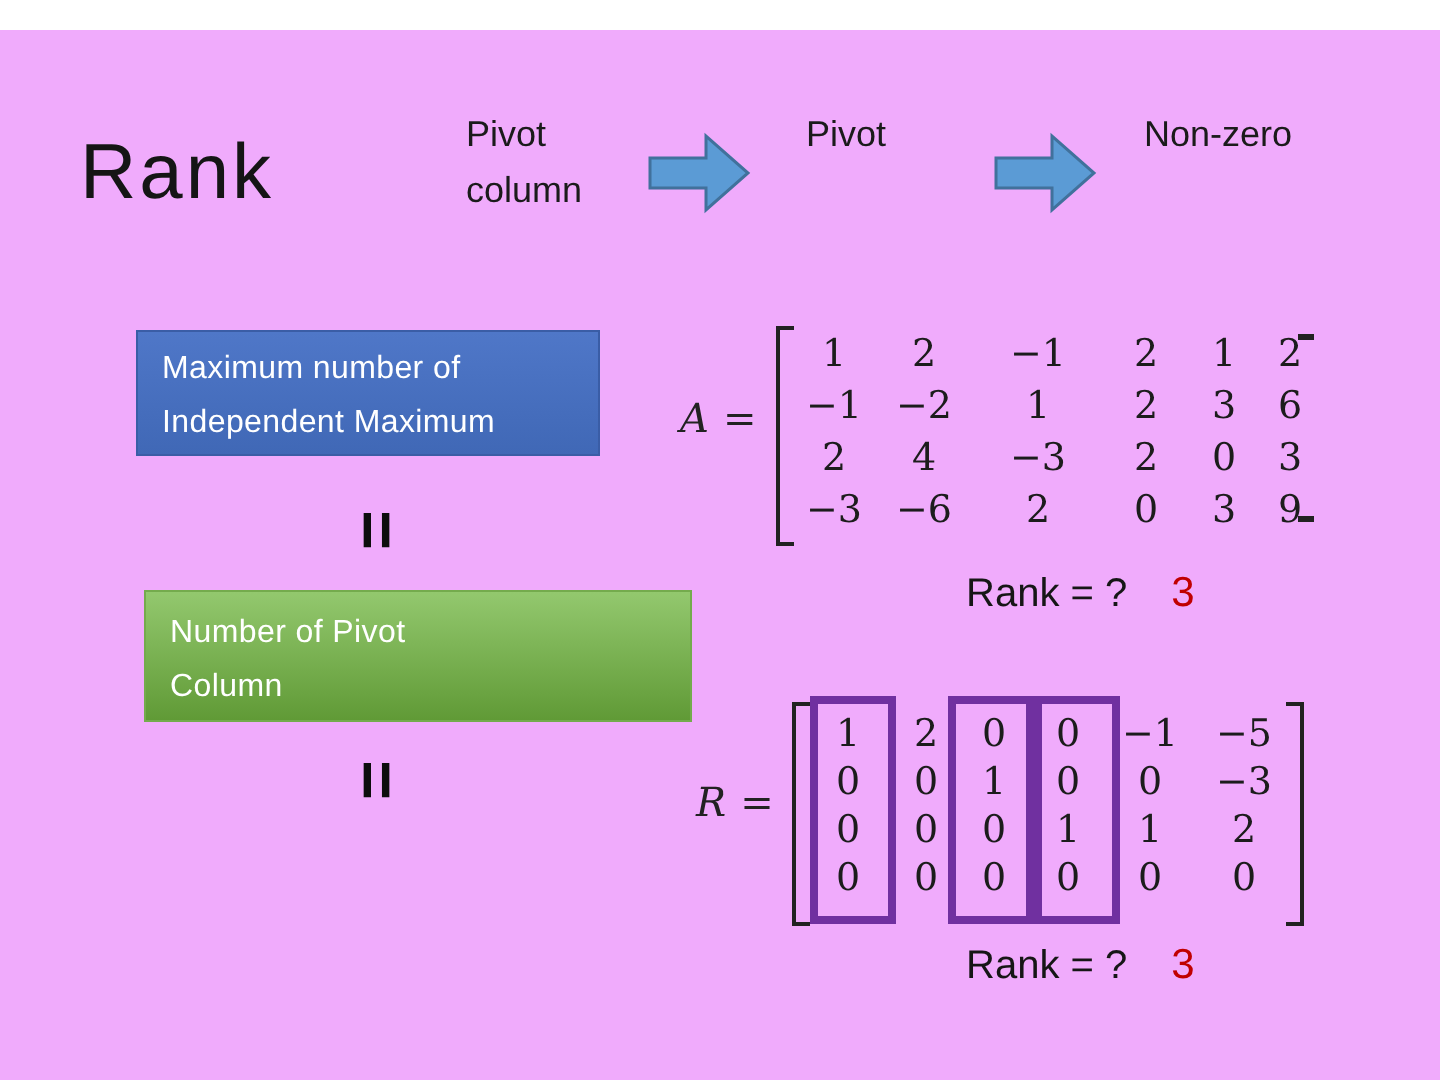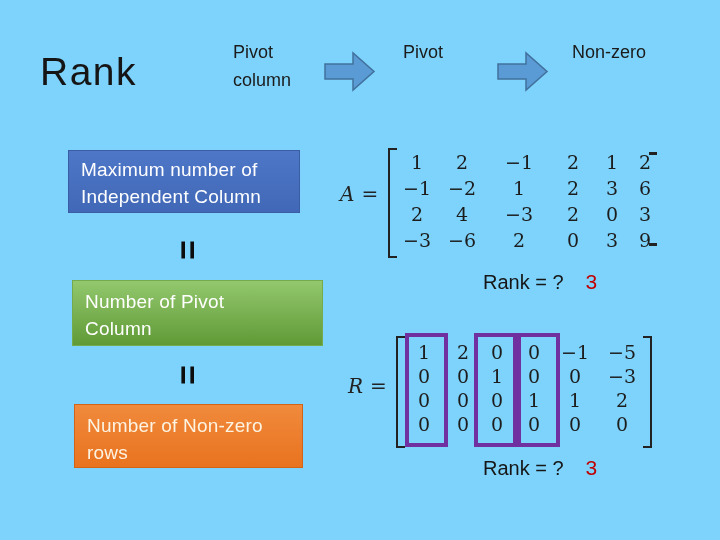--- a/index.html
+++ b/index.html
@@ -1,50 +1,50 @@
 <!DOCTYPE html>
 <html><head>
 <meta charset="utf-8">
 <style>
   html,body{margin:0;padding:0;}
   body{
     width:720px;height:540px;position:relative;overflow:hidden;
     background:#ffffff;
     font-family:"Liberation Sans", sans-serif;
   }
-  .slide{position:absolute;inset:0;background:#7dd3fc;}
+  .slide{position:absolute;inset:0;background:#f0abfc;margin-top:15px;}
 
   
   .title{
     position:absolute;left:40px;top:50px;
     font-size:39px;font-weight:300;letter-spacing:1.5px;color:#151515;
   }
 
   
   .flow-step{position:absolute;top:38px;font-size:18px;line-height:28px;color:#1b1b1b;white-space:nowrap;}
   #step-1{left:233px;}
   #step-2{left:403px;}
   #step-3{left:572px;}
   .flow-arrow{position:absolute;top:51px;width:52px;height:41px;}
   #arrow-1{left:324px;}
   #arrow-2{left:497px;}
 
   
   .def-box{
     position:absolute;box-sizing:border-box;color:#fff;
-    font-size:19px;line-height:27px;letter-spacing:.2px;
+    font-size:16px;line-height:27px;letter-spacing:.2px;
     padding:5px 8px 0 12px;
   }
   #box-blue{
     left:68px;top:150px;width:232px;height:63px;
     background:linear-gradient(180deg,#4f77c8 0%,#4068b6 100%);
     border:1px solid #3a5da6;
   }
   #box-green{
-    left:72px;top:280px;width:251px;height:66px;
+    left:72px;top:280px;width:274px;height:66px;
     background:linear-gradient(180deg,#93c86e 0%,#609a36 100%);
     border:1px solid #74ab4d;padding-top:7px;
   }
   #box-orange{
     left:74px;top:404px;width:229px;height:64px;
     background:linear-gradient(180deg,#f08a3c 0%,#e9731f 100%);
     border:1px solid #d36317;color:#fdf3e2;padding-top:7px;
   }
 
   
@@ -138,36 +138,32 @@
       <polygon points="1,13 29,13 29,2 50,20.5 29,39 29,28 1,28" fill="#5B9BD5" stroke="#41719C" stroke-width="1.5"></polygon>
     </svg>
   </div>
 
   <div class="flow-step" id="step-3">
     <div>Non-zero</div>
   </div>
 
   <div class="def-box" id="box-blue">
     <div>Maximum number of</div>
-    <div>Independent Column</div>
+    <div>Independent Maximum</div>
   </div>
 
   <div class="equals" id="eq-1">=</div>
 
   <div class="def-box" id="box-green">
     <div>Number of Pivot</div>
     <div>Column</div>
   </div>
 
   <div class="equals" id="eq-2">=</div>
 
-  <div class="def-box" id="box-orange">
-    <div>Number of Non-zero</div>
-    <div>rows</div>
-  </div>
 
   <div class="matrix" id="matrixA">
     <div class="mat-label">
       <span class="var">A</span><span class="eq">=</span>
     </div>
     <div class="bracket-l"></div>
     <div class="mat-grid" id="gridA">
         <div class="mcell">1</div>
         <div class="mcell">2</div>
         <div class="mcell">−1</div>

